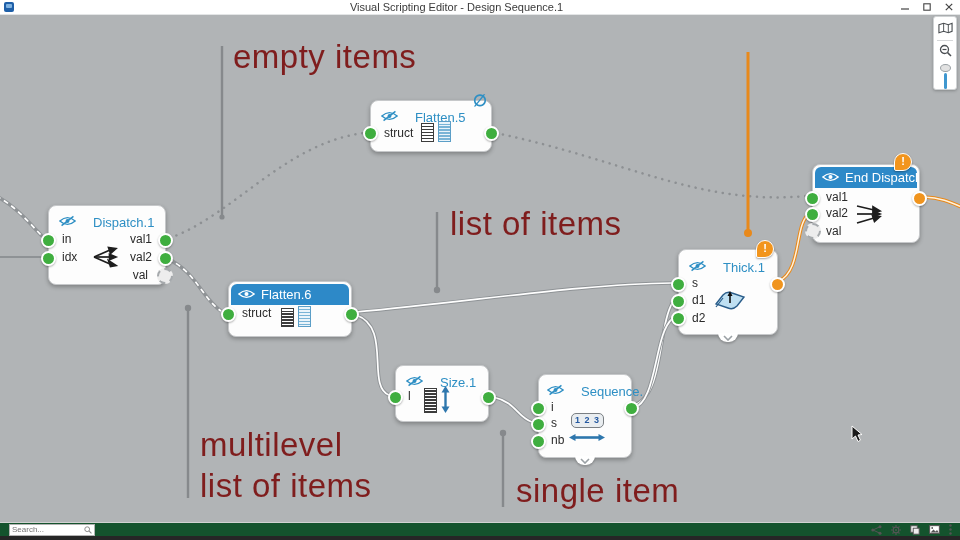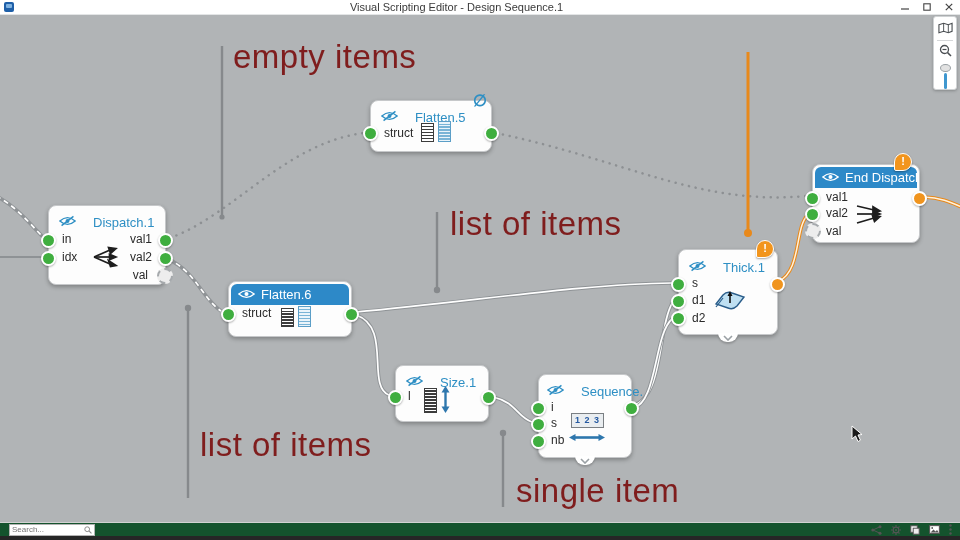--- a/index.html
+++ b/index.html
@@ -41,21 +41,21 @@
   .port{position:absolute;width:11px;height:11px;border-radius:50%;background:#3fae3f;border:2px solid #ffffff;box-shadow:0 1px 2px rgba(0,0,0,.3);}
   .port.l{left:-8px;} .port.r{right:-8px;}
   .port.err{background:#f0941e;}
   .port.off{width:12px;height:12px;background:#ededed;border:2px dashed #a6aaad;box-shadow:none;}
   .warn{position:absolute;width:16px;height:16px;background:#f2951d;border:1px solid #ffffff;border-radius:50% 50% 50% 2px;color:#fff;font-weight:bold;font-size:11px;text-align:center;line-height:15px;box-shadow:0 1px 2px rgba(0,0,0,.35);z-index:6;}
   .noprev{position:absolute;top:-8px;right:4px;color:#2e8fc4;font-size:16px;font-weight:bold;z-index:6;line-height:16px;}
   .chev{position:absolute;bottom:-8px;left:50%;transform:translateX(-50%);width:20px;height:9px;background:#fff;border-radius:0 0 10px 10px;box-shadow:0 2px 2px rgba(0,0,0,.18);display:flex;align-items:center;justify-content:center;}
   .ic-list{width:11px;height:17px;border:1.5px solid #3c3c3c;background:repeating-linear-gradient(180deg,#ffffff 0 1.5px,#3c3c3c 1.5px 3px);display:inline-block;}
   .ic-list.blue{border-color:#5b9ec7;background:repeating-linear-gradient(180deg,#eaf4fa 0 1.5px,#79b4d6 1.5px 3px);height:19px;}
   .icwrap{position:absolute;display:flex;gap:4px;align-items:flex-end;}
-  .seqbox{position:absolute;width:31px;height:13px;border:1.5px solid #7a7f83;background:#e9edf0;color:#2458a0;font-size:9px;font-weight:bold;text-align:center;line-height:12px;letter-spacing:1px;border-radius:0;}
+  .seqbox{position:absolute;width:31px;height:13px;border:1.5px solid #7a7f83;background:#e9edf0;color:#2458a0;font-size:9px;font-weight:bold;text-align:center;line-height:12px;letter-spacing:1px;border-radius:5px;}
 
   
   .rtool{position:absolute;top:16px;right:3px;width:22px;height:72px;background:#ffffff;border:1px solid #cfd2d4;border-radius:3px;box-shadow:0 1px 3px rgba(0,0,0,.25);z-index:40;display:flex;flex-direction:column;align-items:center;}
   .rtool .sep{width:16px;height:1px;background:#d5d7d9;margin:2px 0;}
   .slider-track{width:3px;height:24px;background:#3f97cf;border-radius:2px;}
   .slider-handle{width:9px;height:9px;border-radius:50%;background:#e2e2e2;border:1px solid #9aa0a4;margin:1px 0;}
 
   
   .statusbar{position:absolute;left:0;right:0;bottom:4px;height:13px;background:#14532d;border-top:1px solid #d2d2d2;display:flex;align-items:center;z-index:50;}
   .searchbox{margin-left:9px;width:84px;height:10px;background:#ffffff;border:1px solid #b3b3b3;display:flex;align-items:center;}
@@ -141,20 +141,21 @@
       </g>
       <g>
         <circle cx="503" cy="433" r="3.2" fill="#86898c"></circle>
           <line class="ann-ln" x1="503" y1="433" x2="503" y2="507"></line>
       </g>
     </svg>
 
     <div class="ann" style="left:233px;top:36px;">empty items</div>
     <div class="ann" style="left:450px;top:203px;">list of items</div>
     <div class="ann" style="left:200px;top:424px;">
+      <div>multilevel</div>
       <div>list of items</div>
     </div>
     <div class="ann" style="left:516px;top:470px;">single item</div>
 
     <div class="node" style="left:48px;top:205px;width:116px;height:78px;">
       <div class="nhead">
         <span><svg width="17" height="12" viewBox="0 0 20 14">
               <path d="M1,7 Q10,-1 19,7 Q10,15 1,7 Z" fill="none" stroke="#2e8fc4" stroke-width="1.6"></path>
               <circle cx="10" cy="7" r="2.3" fill="#2e8fc4"></circle>
               <line x1="3" y1="12.5" x2="17" y2="1.5" stroke="#2e8fc4" stroke-width="1.7"></line>

